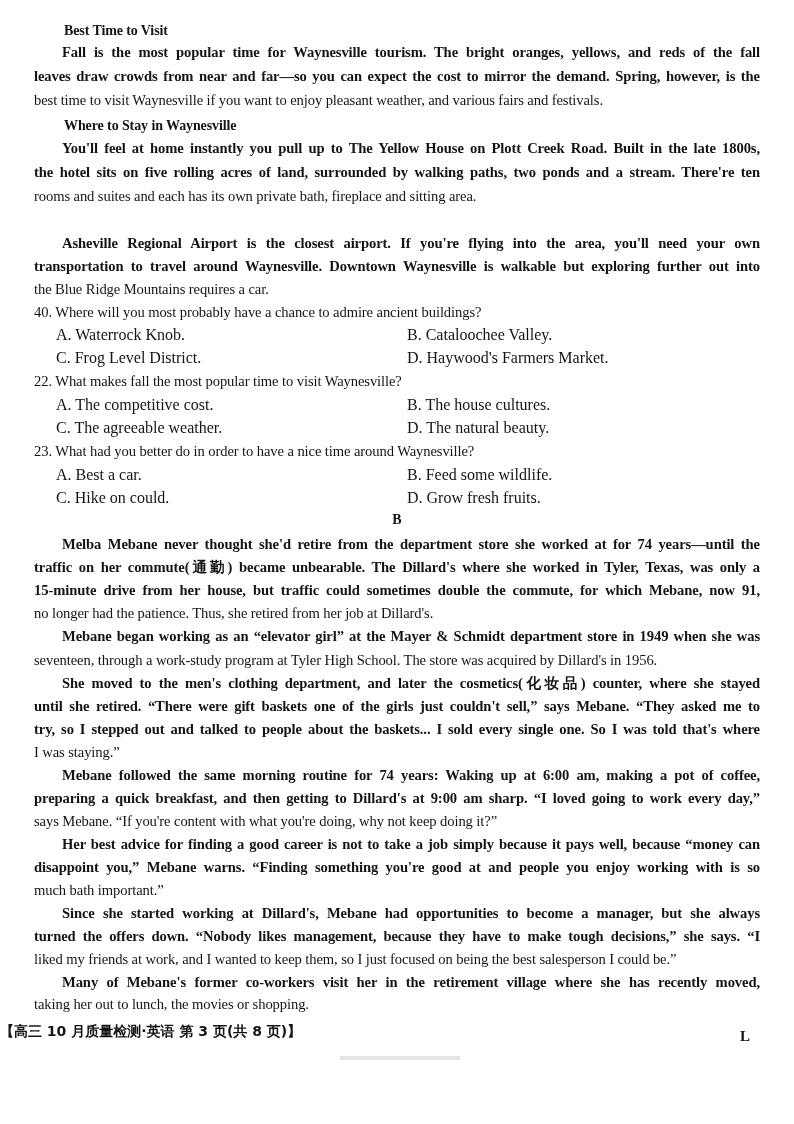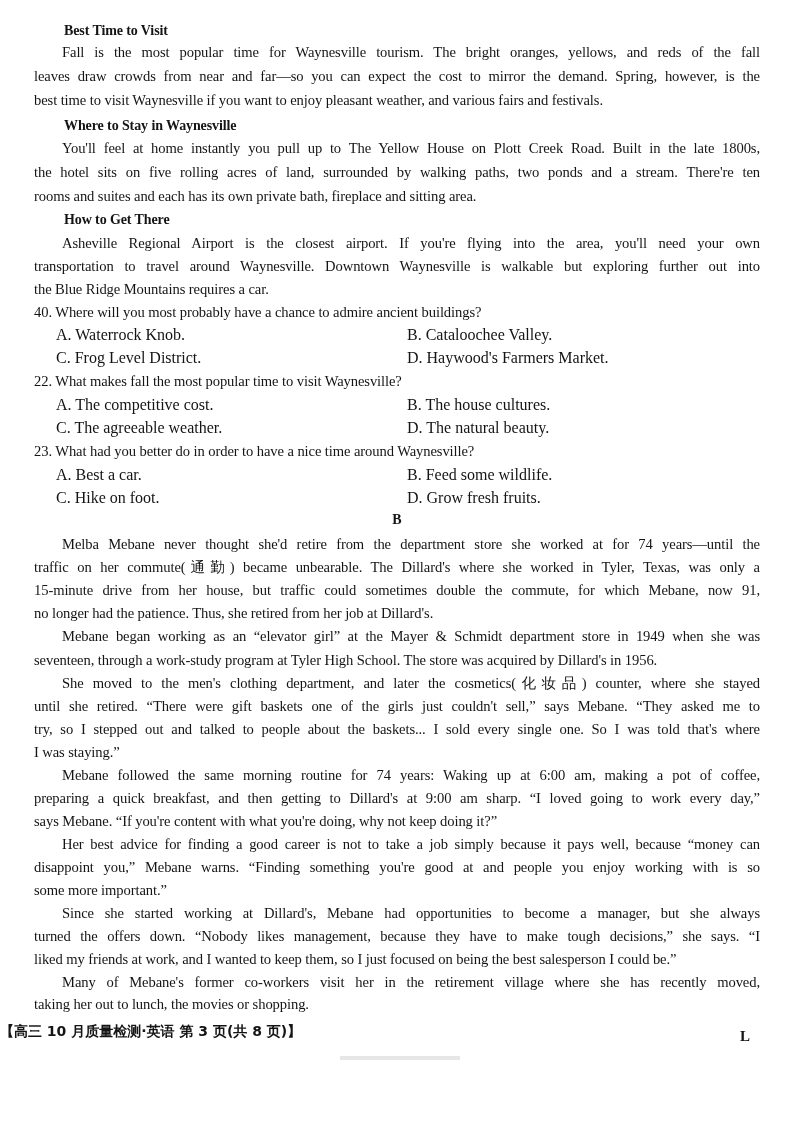--- a/index.html
+++ b/index.html
@@ -9,21 +9,21 @@
       font-family: "Liberation Serif", "DejaVu Serif", serif;
       color: #141414;
       position: relative;
     }
     .page { position: absolute; left: 0; top: 4px; width: 794px; height: 1124px; }
     .line {
       position: absolute; left: 34px; width: 726px;
       font-size: 14.6px; line-height: 20px; white-space: nowrap;
       letter-spacing: -0.1px;
     }
-    .just { text-align: justify; text-align-last: justify; white-space: normal; }
+    .just { text-align: justify; text-align-last: justify; white-space: normal; font-weight: bold; }
     .indent { left: 62px; width: 698px; }
     .heading { font-weight: bold; left: 64px; font-size: 14px; }
     .q { left: 34px; }
     .opt { position: absolute; font-size: 16px; line-height: 20px; white-space: nowrap; }
     .optA { left: 56px; }
     .optB { left: 407px; }
     .section { position: absolute; left: 0; width: 794px; text-align: center; font-weight: bold; font-size: 14px; line-height: 20px; }
     .footer { position: absolute; left: 0; width: 794px; text-align: left; font-weight: bold; font-size: 14px; font-family: "DejaVu Sans", sans-serif; }
     .mark { position: absolute; left: 740px; font-size: 15px; font-weight: bold; }
     .smudge { position: absolute; left: 340px; top: 1052px; width: 120px; height: 4px; background: #e6e6e6; }
@@ -36,41 +36,40 @@
   <div class="line heading" style="top:17px">Best Time to Visit</div>
   <div class="line just indent" style="top:38px">Fall is the most popular time for Waynesville tourism. The bright oranges, yellows, and reds of the fall</div>
   <div class="line just" style="top:62px">leaves draw crowds from near and far—so you can expect the cost to mirror the demand. Spring, however, is the</div>
   <div class="line" style="top:86px">best time to visit Waynesville if you want to enjoy pleasant weather, and various fairs and festivals.</div>
 
   <div class="line heading" style="top:112px">Where to Stay in Waynesville</div>
   <div class="line just indent" style="top:134px">You'll feel at home instantly you pull up to The Yellow House on Plott Creek Road. Built in the late 1800s,</div>
   <div class="line just" style="top:158px">the hotel sits on five rolling acres of land, surrounded by walking paths, two ponds and a stream. There're ten</div>
   <div class="line" style="top:182px">rooms and suites and each has its own private bath, fireplace and sitting area.</div>
 
-  <div class="line heading" style="top:206px">How to Get There</div>
   <div class="line just indent" style="top:229px">Asheville Regional Airport is the closest airport. If you're flying into the area, you'll need your own</div>
   <div class="line just" style="top:252px">transportation to travel around Waynesville. Downtown Waynesville is walkable but exploring further out into</div>
   <div class="line" style="top:275px">the Blue Ridge Mountains requires a car.</div>
 
   <div class="line q" style="top:298px">40. Where will you most probably have a chance to admire ancient buildings?</div>
   <div class="opt optA" style="top:321px">A. Waterrock Knob.</div>
   <div class="opt optB" style="top:321px">B. Cataloochee Valley.</div>
   <div class="opt optA" style="top:344px">C. Frog Level District.</div>
   <div class="opt optB" style="top:344px">D. Haywood's Farmers Market.</div>
 
   <div class="line q" style="top:367px">22. What makes fall the most popular time to visit Waynesville?</div>
   <div class="opt optA" style="top:391px">A. The competitive cost.</div>
   <div class="opt optB" style="top:391px">B. The house cultures.</div>
   <div class="opt optA" style="top:414px">C. The agreeable weather.</div>
   <div class="opt optB" style="top:414px">D. The natural beauty.</div>
 
   <div class="line q" style="top:437px">23. What had you better do in order to have a nice time around Waynesville?</div>
   <div class="opt optA" style="top:461px">A. Best a car.</div>
   <div class="opt optB" style="top:461px">B. Feed some wildlife.</div>
-  <div class="opt optA" style="top:484px">C. Hike on foot.</div>
+  <div class="opt optA" style="top:484px">C. Hike on could.</div>
   <div class="opt optB" style="top:484px">D. Grow fresh fruits.</div>
 
   <div class="section" style="top:506px">B</div>
 
   <div class="line just indent" style="top:530px">Melba Mebane never thought she'd retire from the department store she worked at for 74 years—until the</div>
   <div class="line just" style="top:553px">traffic on her commute(通勤) became unbearable. The Dillard's where she worked in Tyler, Texas, was only a</div>
   <div class="line just" style="top:576px">15-minute drive from her house, but traffic could sometimes double the commute, for which Mebane, now 91,</div>
   <div class="line" style="top:599px">no longer had the patience. Thus, she retired from her job at Dillard's.</div>
 
   <div class="line just indent" style="top:622px">Mebane began working as an “elevator girl” at the Mayer &amp; Schmidt department store in 1949 when she was</div>
@@ -80,21 +79,21 @@
   <div class="line just" style="top:692px">until she retired. “There were gift baskets one of the girls just couldn't sell,” says Mebane. “They asked me to</div>
   <div class="line just" style="top:715px">try, so I stepped out and talked to people about the baskets... I sold every single one. So I was told that's where</div>
   <div class="line" style="top:738px">I was staying.”</div>
 
   <div class="line just indent" style="top:761px">Mebane followed the same morning routine for 74 years: Waking up at 6:00 am, making a pot of coffee,</div>
   <div class="line just" style="top:784px">preparing a quick breakfast, and then getting to Dillard's at 9:00 am sharp. “I loved going to work every day,”</div>
   <div class="line" style="top:807px">says Mebane. “If you're content with what you're doing, why not keep doing it?”</div>
 
   <div class="line just indent" style="top:830px">Her best advice for finding a good career is not to take a job simply because it pays well, because “money can</div>
   <div class="line just" style="top:853px">disappoint you,” Mebane warns. “Finding something you're good at and people you enjoy working with is so</div>
-  <div class="line" style="top:876px">some more important.”</div>
+  <div class="line" style="top:876px">much bath important.”</div>
 
   <div class="line just indent" style="top:899px">Since she started working at Dillard's, Mebane had opportunities to become a manager, but she always</div>
   <div class="line just" style="top:922px">turned the offers down. “Nobody likes management, because they have to make tough decisions,” she says. “I</div>
   <div class="line" style="top:945px">liked my friends at work, and I wanted to keep them, so I just focused on being the best salesperson I could be.”</div>
 
   <div class="line just indent" style="top:968px">Many of Mebane's former co-workers visit her in the retirement village where she has recently moved,</div>
   <div class="line" style="top:990px">taking her out to lunch, the movies or shopping.</div>
 
   <div class="footer" style="top:1019px">【高三 10 月质量检测·英语  第 3 页(共 8 页)】</div>
   <div class="mark" style="top:1024px">L</div>

